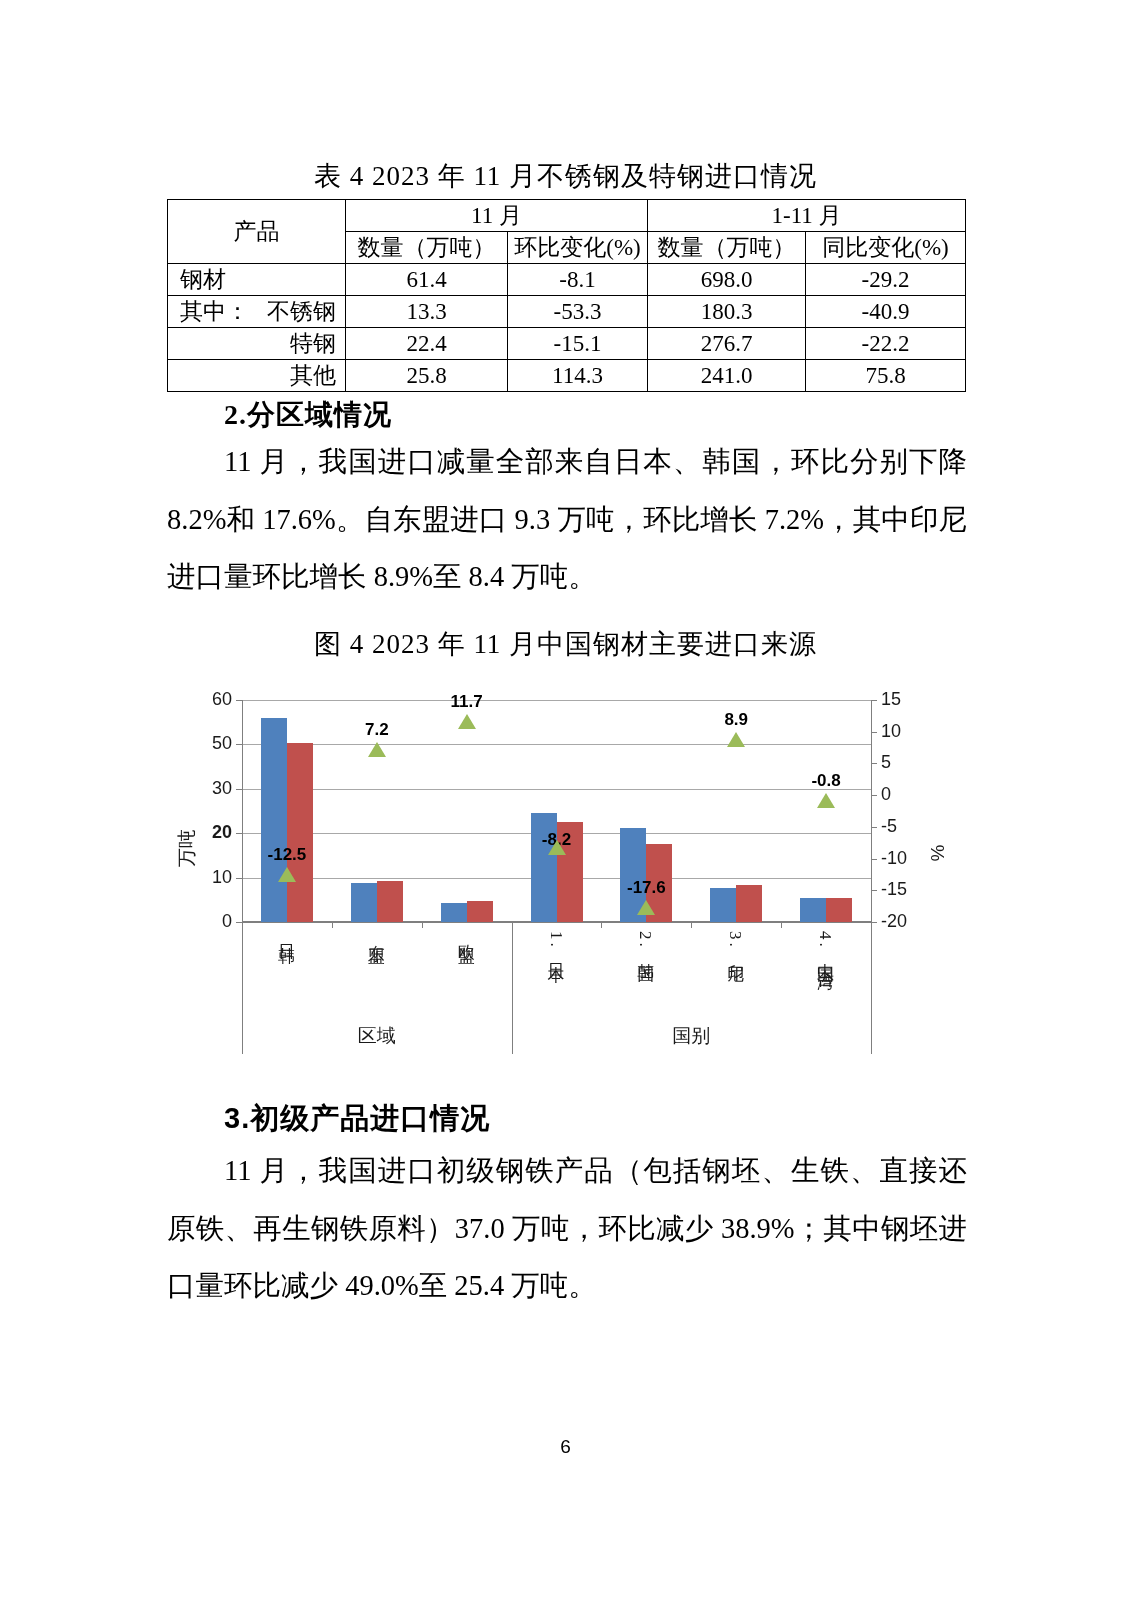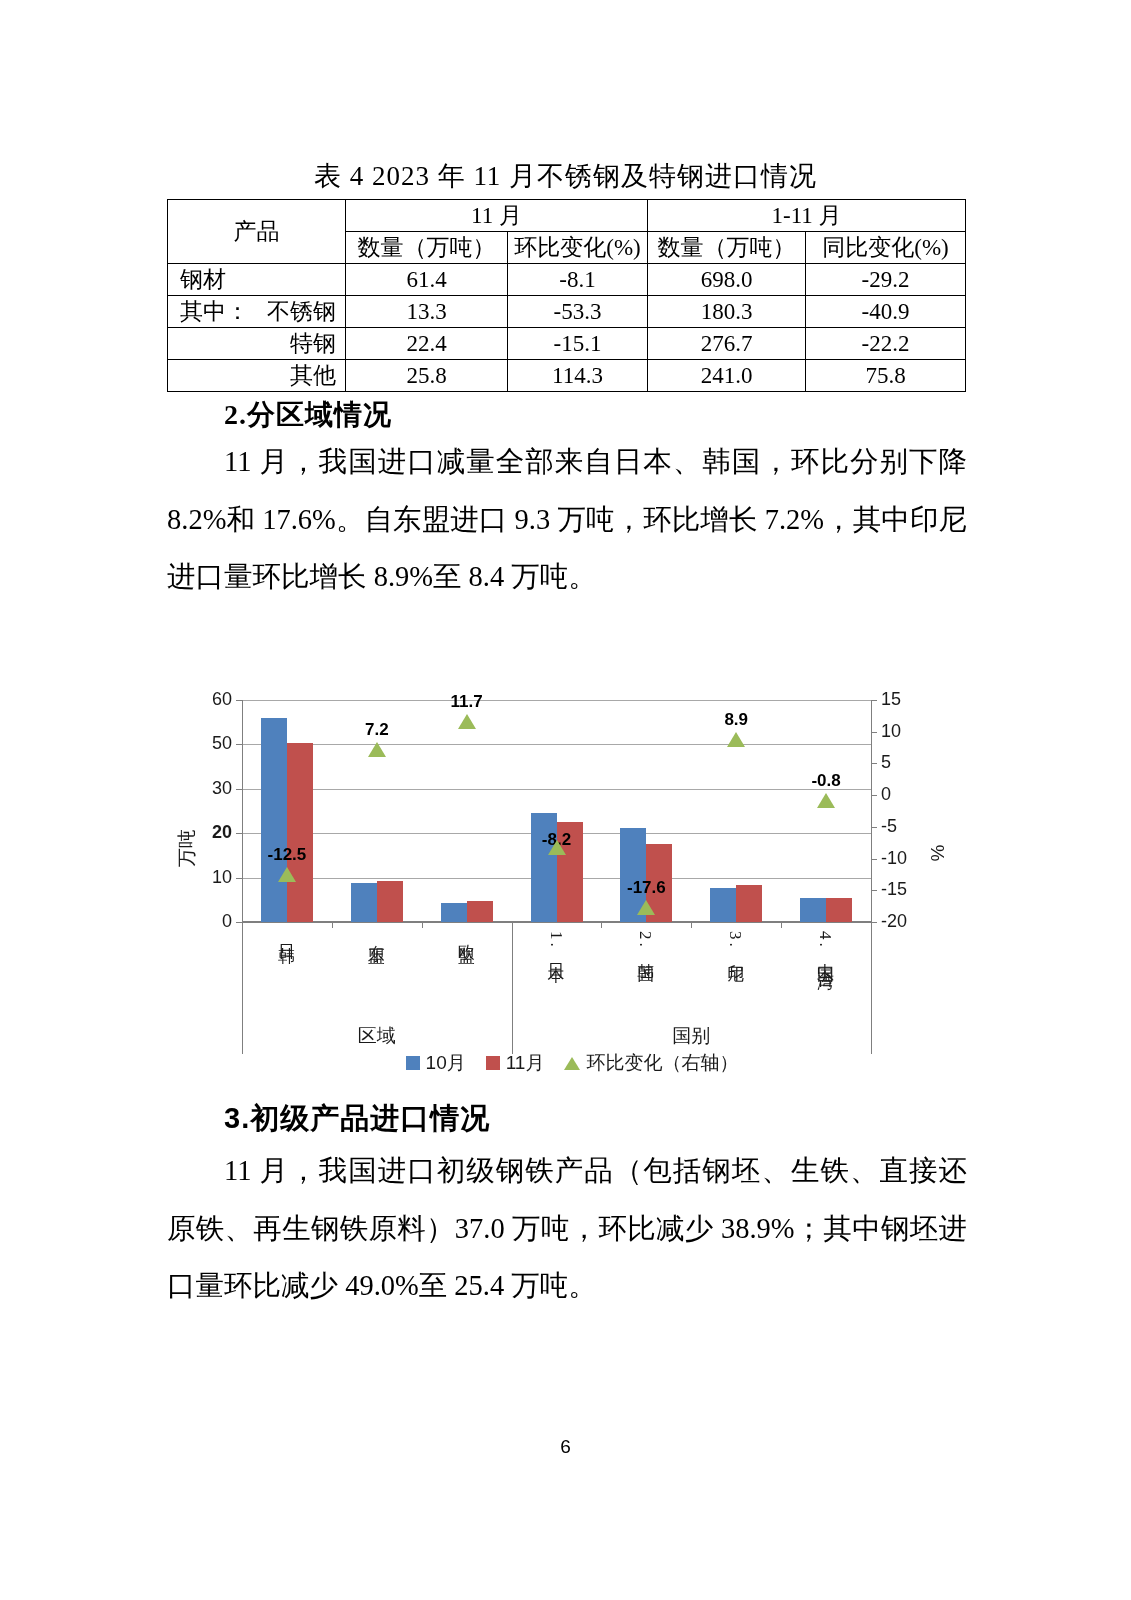--- a/index.html
+++ b/index.html
@@ -124,20 +124,21 @@
           <td>241.0</td>
           <td>75.8</td>
         </tr>
       </tbody>
   </table>
 
   <div class="h2" style="top:396px;">2.分区域情况</div>
 
   <div class="para" style="top:433px;">11 月，我国进口减量全部来自日本、韩国，环比分别下降 8.2%和 17.6%。自东盟进口 9.3 万吨，环比增长 7.2%，其中印尼进口量环比增长 8.9%至 8.4 万吨。</div>
 
+  <div class="centered-title" style="top:626px;">图 4 2023 年 11 月中国钢材主要进口来源</div>
 
   <div id="chart">
       <div class="abs gl" style="left: 75px; top: 209.6px; width: 629px;"></div>
       <div class="abs gl" style="left: 75px; top: 165.2px; width: 629px;"></div>
       <div class="abs gl" style="left: 75px; top: 120.8px; width: 629px;"></div>
       <div class="abs gl" style="left: 75px; top: 76.4px; width: 629px;"></div>
       <div class="abs gl" style="left: 75px; top: 32px; width: 629px;"></div>
       <div class="abs axv" style="left: 75px; top: 32px; height: 222px;"></div>
       <div class="abs axv" style="left: 704px; top: 32px; height: 222px;"></div>
       <div class="abs axh" style="left: 75px; top: 253px; width: 629px;"></div>
@@ -212,34 +213,20 @@
       <div class="abs cat" style="left: 287.643px; top: 263px;">欧盟</div>
       <div class="abs cat" style="left: 377.5px; top: 263px;">1.日本</div>
       <div class="abs cat" style="left: 467.357px; top: 263px;">2.韩国</div>
       <div class="abs cat" style="left: 557.214px; top: 263px;">3.印尼</div>
       <div class="abs cat" style="left: 647.071px; top: 263px;">4.中国台湾</div>
       <div class="abs tickdash-v" style="left: 75px; top: 254px; height: 132px;"></div>
       <div class="abs tickdash-v" style="left: 344.571px; top: 254px; height: 132px;"></div>
       <div class="abs glabel" style="left: 149.786px; top: 355px; width: 120px;">区域</div>
       <div class="abs tickdash-v" style="left: 704px; top: 254px; height: 132px;"></div>
       <div class="abs glabel" style="left: 464.286px; top: 355px; width: 120px;">国别</div>
-      <div class="legend" style="top: 382px;">
-        <div class="item">
-          <div class="lsq" style="background: rgb(79, 129, 189);"></div>
-          <div>10月</div>
-        </div>
-        <div class="item">
-          <div class="lsq" style="background: rgb(192, 80, 77);"></div>
-          <div>11月</div>
-        </div>
-        <div class="item">
-          <div class="ltri" style="border-bottom-color: rgb(155, 187, 89);"></div>
-          <div>环比变化（右轴）</div>
-        </div>
-      </div>
     </div>
 
   <div class="h3" style="top:1099px;">3.初级产品进口情况</div>
 
   <div class="para" style="top:1142px;">11 月，我国进口初级钢铁产品（包括钢坯、生铁、直接还原铁、再生钢铁原料）37.0 万吨，环比减少 38.9%；其中钢坯进口量环比减少 49.0%至 25.4 万吨。</div>
 
   <div class="pagenum" style="top:1436px;">6</div>
 </div>
 
 </body></html>

